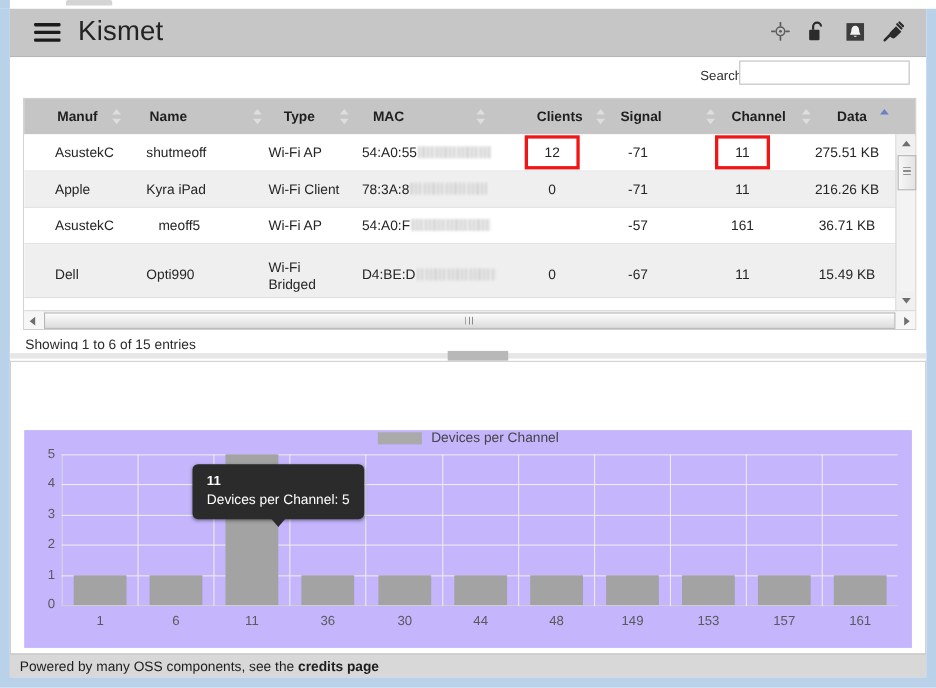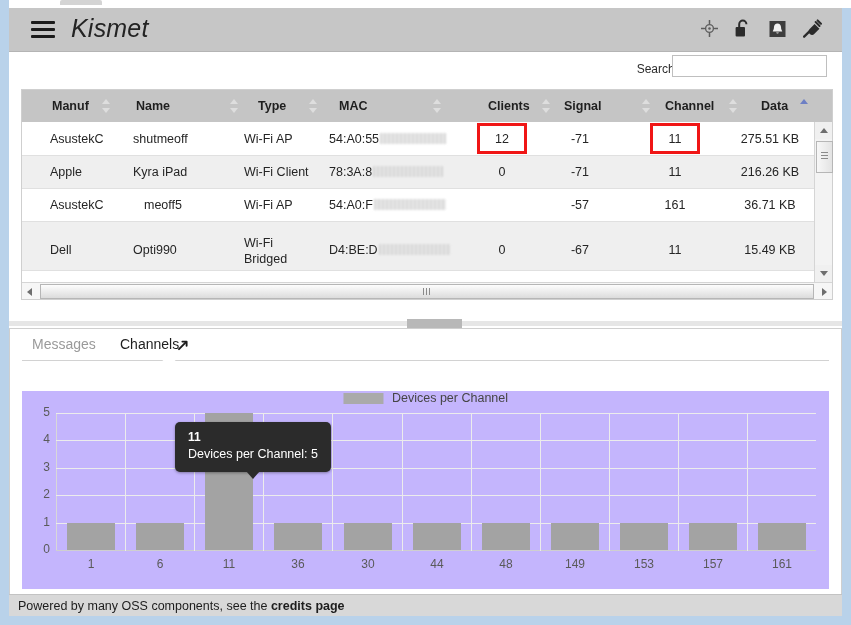--- a/index.html
+++ b/index.html
@@ -26,21 +26,21 @@
   .navbar{
     position:absolute;left:0;top:0;width:833px;height:43px;
     background:#c6c6c6;border-bottom:1px solid #b4b4b4;
   }
   .hamburger{
     position:absolute;left:22px;top:13px;width:24px;height:18px;cursor:pointer;
   }
   .hamburger i{display:block;width:24px;height:3px;background:#1b1b1b;margin-bottom:4px;border-radius:1px;}
   .brand{
     position:absolute;left:62px;top:6px;
-    font-size:25px;color:#232323;font-weight:400;letter-spacing:.2px;font-style:italic;
+    font-size:25px;color:#232323;font-weight:400;letter-spacing:.2px;
   }
   .navicons{position:absolute;right:20px;top:11px;height:22px;}
   .navicon{display:inline-block;vertical-align:middle;margin-left:13px;cursor:pointer;}
 
   
   .searchrow{position:absolute;left:0;top:44px;width:833px;height:37px;background:#fff;}
   .search-label{
     position:absolute;right:164px;top:10px;font-size:12px;color:#2c2c2c;
   }
   .search-input{
@@ -388,41 +388,30 @@
           </div>
         <div class="hs-thumb">
             <i class="hs-grip"></i>
           </div>
         <div class="hs-btn r">
             <i class="hs-arrow"></i>
           </div>
       </div>
     </div>
 
+    <div class="showing">Showing 1 to 6 of 15 entries</div>
   </div>
 
   <div class="splitbar">
     <div class="splitrail"></div>
     <div class="splitgrip"></div>
   </div>
 
   <div class="lower" style="left:9px;">
 
-    <div class="tabbar">
-      <div class="tab inactive">Messages</div>
-      <div class="tab active">Channels</div>
-      <span class="expand-icon">
-        <svg width="13" height="13" viewBox="0 0 13 13">
-          <path d="M3 10.2 L10 3.2" stroke="#1d1d1d" stroke-width="1.9" stroke-linecap="round"></path>
-          <path d="M6.4 2.6 H10.6 V6.8" fill="none" stroke="#1d1d1d" stroke-width="1.9" stroke-linecap="round" stroke-linejoin="round"></path>
-        </svg>
-      </span>
-      <div class="tabrule"></div>
-      <div class="tabcaret"></div>
-    </div>
 
 
     <div class="chart">
 
       <div class="legend">
         <i class="legend-swatch"></i><span>Devices per Channel</span>
       </div>
 
       <div class="plot">
         <div class="axisY"></div>

